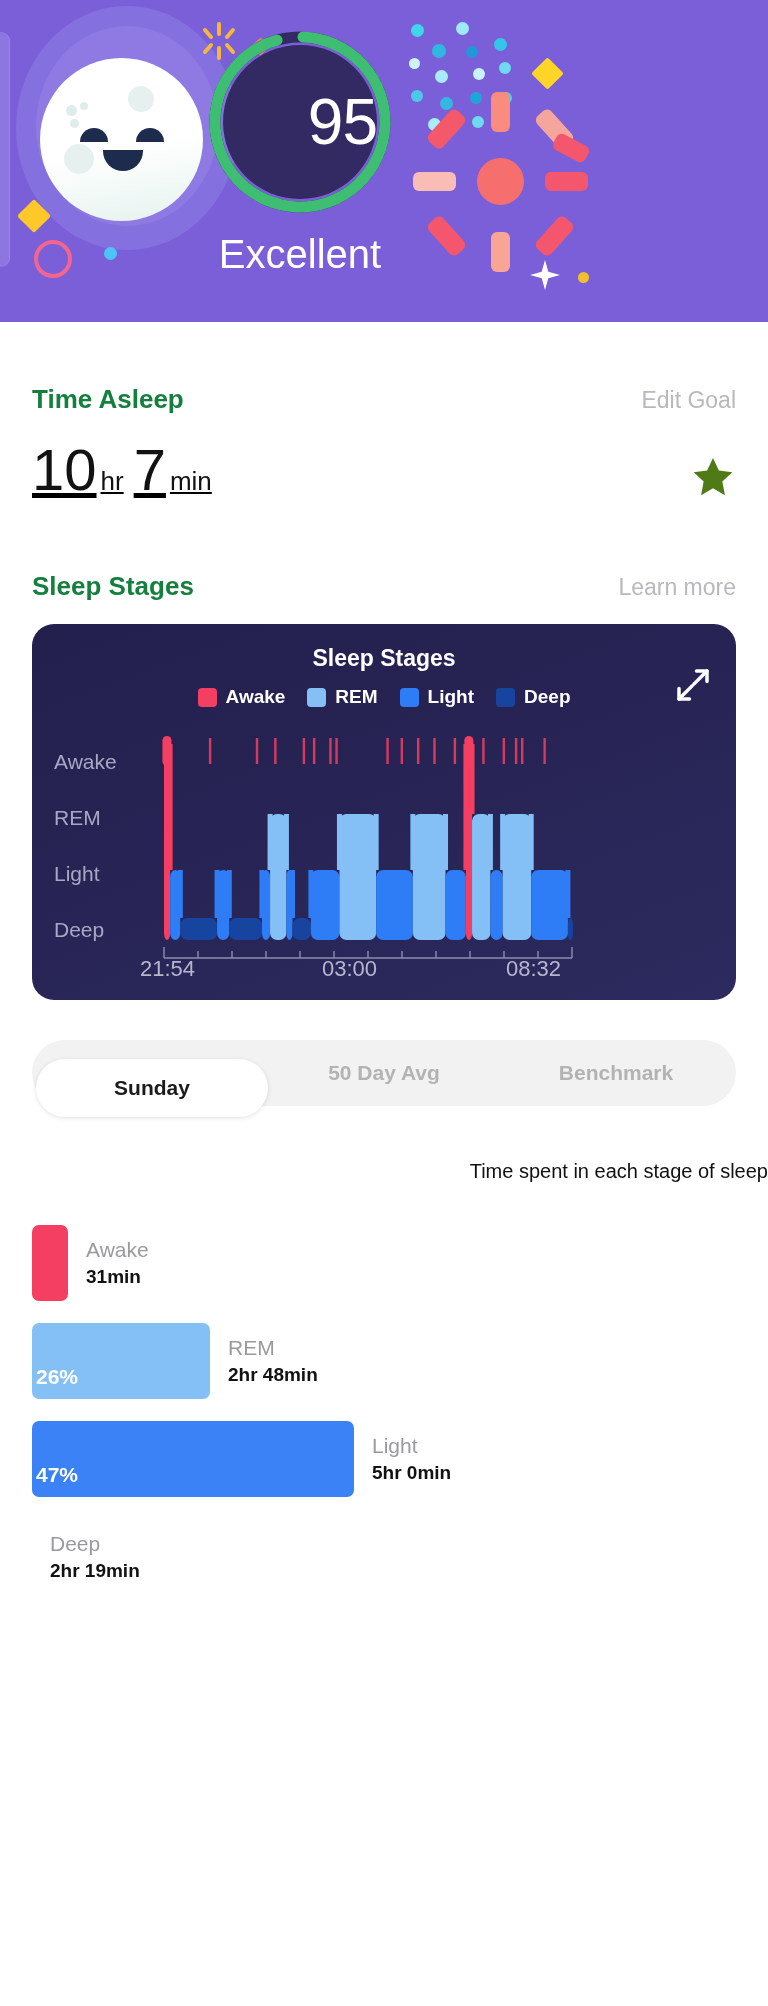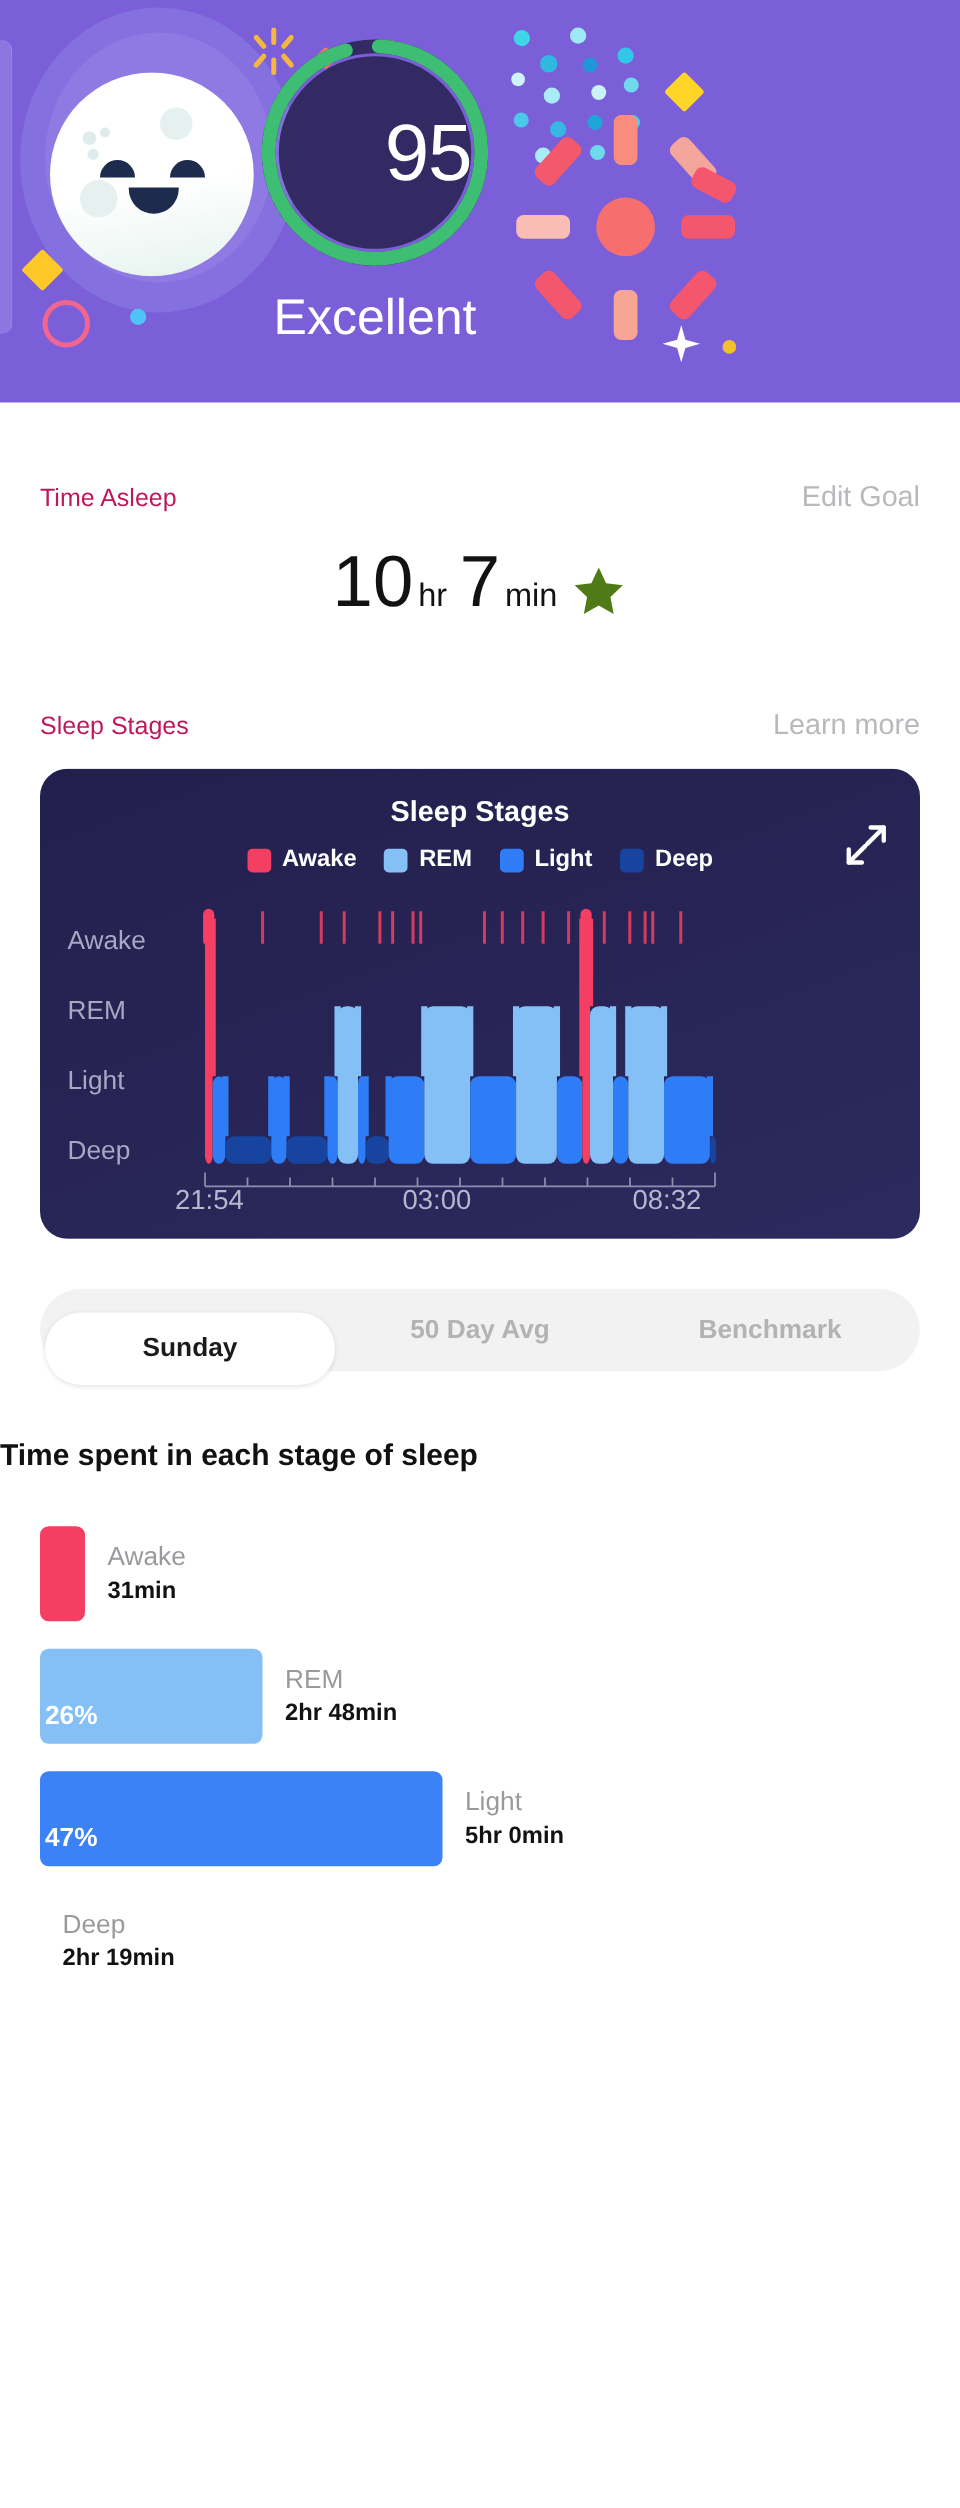--- a/index.html
+++ b/index.html
@@ -115,27 +115,28 @@
   }
   .burst-line { position: absolute; background: #f9a08e; border-radius: 6px; }
 
   
   .section { padding: 0 32px; }
   .row-head {
     display: flex;
     align-items: baseline;
     justify-content: space-between;
   }
-  .lbl-muted { color: #be185d; font-size: 20px; }
+  .lbl-muted { color: #15803d; font-size: 26px; font-weight: bold; }
   .lbl-light { color: #b9b9bd; font-size: 23px; }
   .time-asleep-row {
     display: flex;
     align-items: center;
-    justify-content: center;
+    justify-content: space-between;
     margin-top: 26px;
+    text-decoration: underline;
   }
   .big-time { color: #121212; display: flex; align-items: baseline; }
   .big-time .num { font-size: 58px; font-weight: 400; line-height: 1; }
   .big-time .unit { font-size: 26px; font-weight: 400; margin: 0 10px 16px 4px; }
   .star-goal {
     width: 46px; height: 44px;
     color: #4f7a15;
   }
 
   
@@ -225,23 +226,23 @@
   }
   .tab.active {
     background: #ffffff;
     color: #1b1b1b;
     box-shadow: 0 1px 4px rgba(0,0,0,0.12);
     margin-top: 29px;
   }
 
   
   .breakdown-title {
-    text-align: left;
-    font-size: 24px;
-    font-weight: bold;
+    text-align: right;
+    font-size: 20px;
+    font-weight: normal;
     color: #111111;
     margin-top: 54px;
   }
   .bars { margin-top: 42px; padding-left: 32px; }
   .bar-row {
     position: relative;
     display: flex;
     align-items: center;
     margin-bottom: 22px;
     height: 76px;

